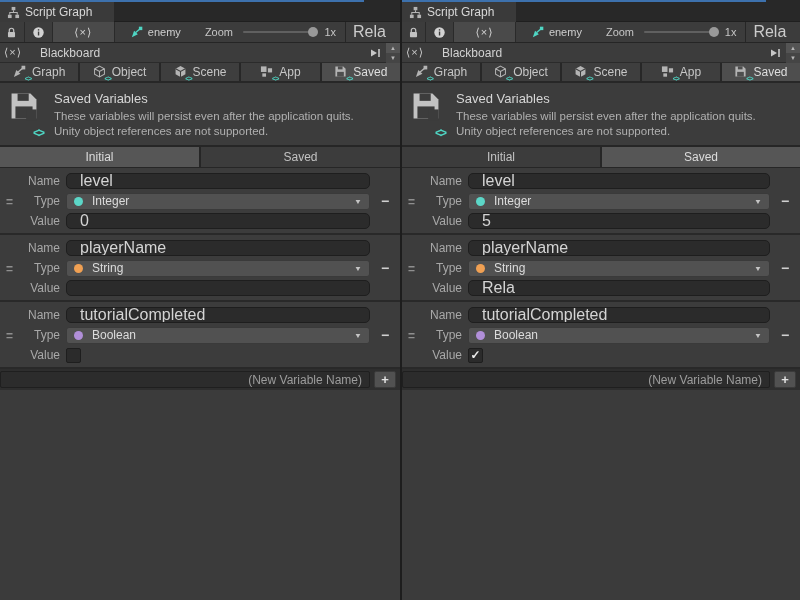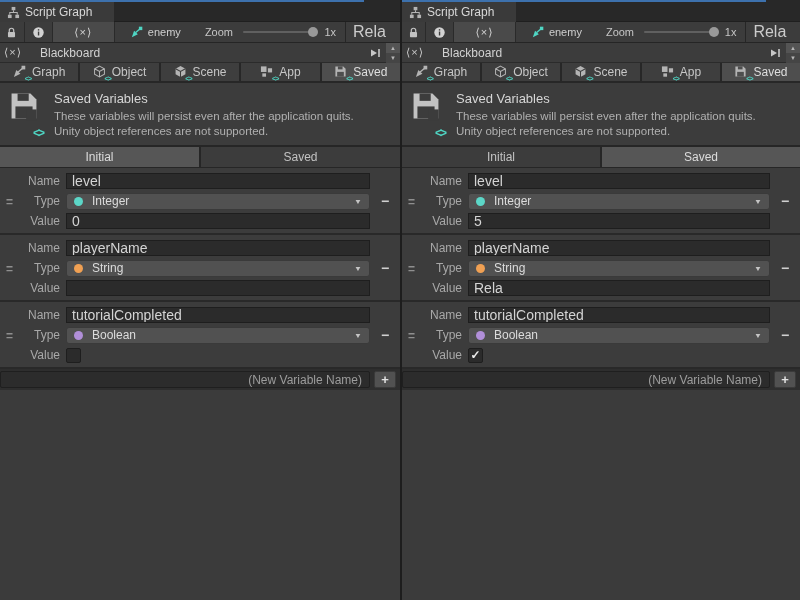--- a/index.html
+++ b/index.html
@@ -60,21 +60,21 @@
 
   
   .vars { background:#3c3c3c; }
   .var-row { padding:4px 0 3px 0; border-bottom:2px solid #292929; background:#3c3c3c; }
   .sub { display:flex; align-items:center; height:18px; margin-bottom:2px; }
   .sub:last-child { margin-bottom:0; }
   .gutter { width:22px; flex:0 0 22px; text-align:left; padding-left:6px; }
   .drag { color:#8f8f8f; font-size:12px; font-weight:bold; }
   .flabel { width:38px; flex:0 0 38px; text-align:right; margin-right:6px; font-size:12px; color:#a8a8a8; }
   .farea { flex:1; display:flex; align-items:center; }
-  .input { flex:1; height:16px; background:#2b2b2b; border:1px solid #1e1e1e; border-radius:0; display:flex; align-items:center; padding:0 5px; font-size:14px; color:#d4d4d4; overflow:hidden; white-space:nowrap; }
+  .input { flex:1; height:16px; background:#2b2b2b; border:1px solid #1e1e1e; border-radius:5px; display:flex; align-items:center; padding:0 13px; font-size:16px; color:#d4d4d4; overflow:hidden; white-space:nowrap; }
   .dropdown { flex:1; height:17px; background:#515151; border:1px solid #3a3a3a; border-radius:3px; display:flex; align-items:center; padding:0 7px; }
   .type-dot { width:9px; height:9px; border-radius:50%; flex:0 0 9px; }
   .type-name { font-size:12px; color:#dcdcdc; margin-left:9px; flex:1; }
   .dd-arrow { font-size:8px; color:#c4c4c4; transform:scaleY(.85); }
   .checkbox { width:15px; height:15px; background:#2b2b2b; border:1px solid #1e1e1e; border-radius:2px; display:flex; align-items:center; justify-content:center; }
   .checkbox .mark { display:none; color:#ececec; font-size:12px; font-weight:bold; line-height:1; }
   .checkbox.checked .mark { display:block; }
   .rightcol { width:30px; flex:0 0 30px; display:flex; align-items:center; justify-content:center; }
   .minus { color:#d0d0d0; font-size:14px; font-weight:bold; line-height:1; cursor:default; }
 

